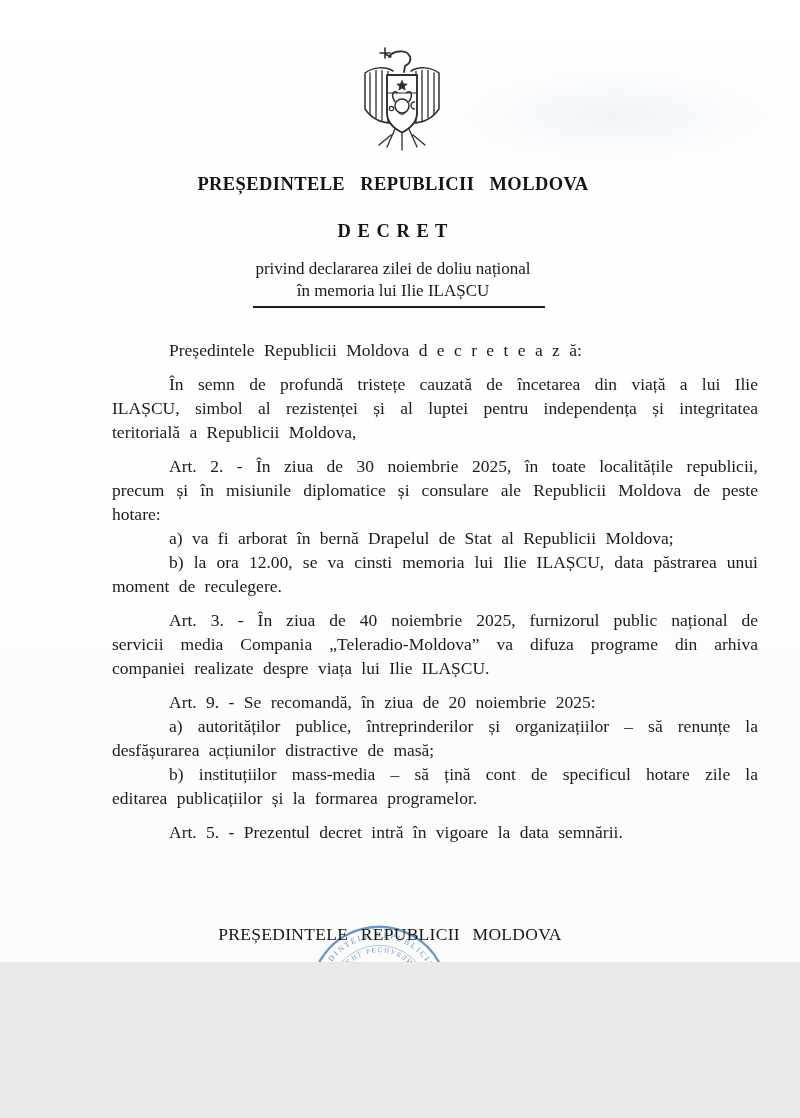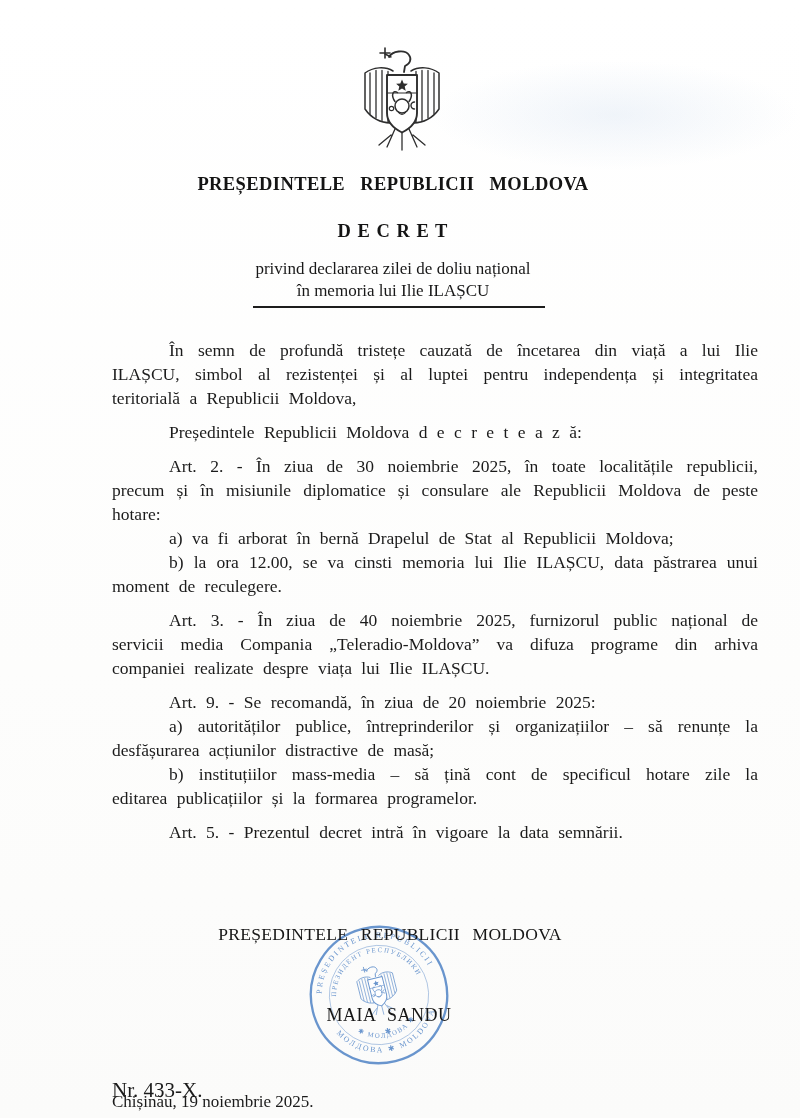--- a/index.html
+++ b/index.html
@@ -2,21 +2,21 @@
 <html><head>
 <meta charset="utf-8">
 <style>
   html,body{margin:0;padding:0;}
   body{
     width:800px;height:1118px;
     background:#e9e9e9;
     font-family:"Liberation Serif","DejaVu Serif",serif;
   }
   .page{
-    position:relative;width:800px;height:1118px;overflow:hidden;
+    position:relative;width:800px;height:962px;overflow:hidden;
     background:linear-gradient(180deg,#ffffff 0%,#fdfdfc 60%,#fbfbfa 100%);
     color:#1b1b1b;
   }
   .scan-tint{
     position:absolute;left:430px;top:60px;width:370px;height:110px;
     background:radial-gradient(ellipse at center,rgba(205,220,238,.30),rgba(205,220,238,0) 70%);
     pointer-events:none;
   }
   .arms{position:absolute;left:357px;top:44px;width:90px;height:112px;color:#2e2e2e;}
   .hdr{position:absolute;left:0;width:800px;text-align:center;transform:translateX(-7px);}
@@ -80,22 +80,22 @@
 
   <div class="hdr institution" style="position:absolute;">PREȘEDINTELE REPUBLICII MOLDOVA</div>
   <div class="hdr doctype" style="position:absolute;">D E C R E T</div>
   <div class="hdr subject" style="position:absolute;">
     <div>privind declararea zilei de doliu național</div>
     <div>în memoria lui Ilie ILAȘCU</div>
   </div>
   <div class="subject-underline"></div>
 
   <div class="body-block">
+    <p class="para">Președintele Republicii Moldova  d e c r e t e a z ă:</p>
     <p class="para">În semn de profundă tristețe cauzată de încetarea din viață a lui Ilie ILAȘCU, simbol al rezistenței și al luptei pentru independența și integritatea teritorială a Republicii Moldova,</p>
-    <p class="para">Președintele Republicii Moldova  d e c r e t e a z ă:</p>
     <p class="para tight">Art. 2. - În ziua de 30 noiembrie 2025, în toate localitățile republicii, precum și în misiunile diplomatice și consulare ale Republicii Moldova de peste hotare:</p>
     <p class="para sub">a) va fi arborat în bernă Drapelul de Stat al Republicii Moldova;</p>
     <p class="para sub gap">b) la ora 12.00, se va cinsti memoria lui Ilie ILAȘCU, data păstrarea unui moment de reculegere.</p>
     <p class="para">Art. 3. - În ziua de 40 noiembrie 2025, furnizorul public național de servicii media Compania „Teleradio-Moldova” va difuza programe din arhiva companiei realizate despre viața lui Ilie ILAȘCU.</p>
     <p class="para tight">Art. 9. - Se recomandă, în ziua de 20 noiembrie 2025:</p>
     <p class="para sub">a) autorităților publice, întreprinderilor și organizațiilor – să renunțe la desfășurarea acțiunilor distractive de masă;</p>
     <p class="para sub gap">b) instituțiilor mass-media – să țină cont de specificul hotare zile la editarea publicațiilor și la formarea programelor.</p>
     <p class="para">Art. 5. - Prezentul decret intră în vigoare la data semnării.</p>
   </div>
 

